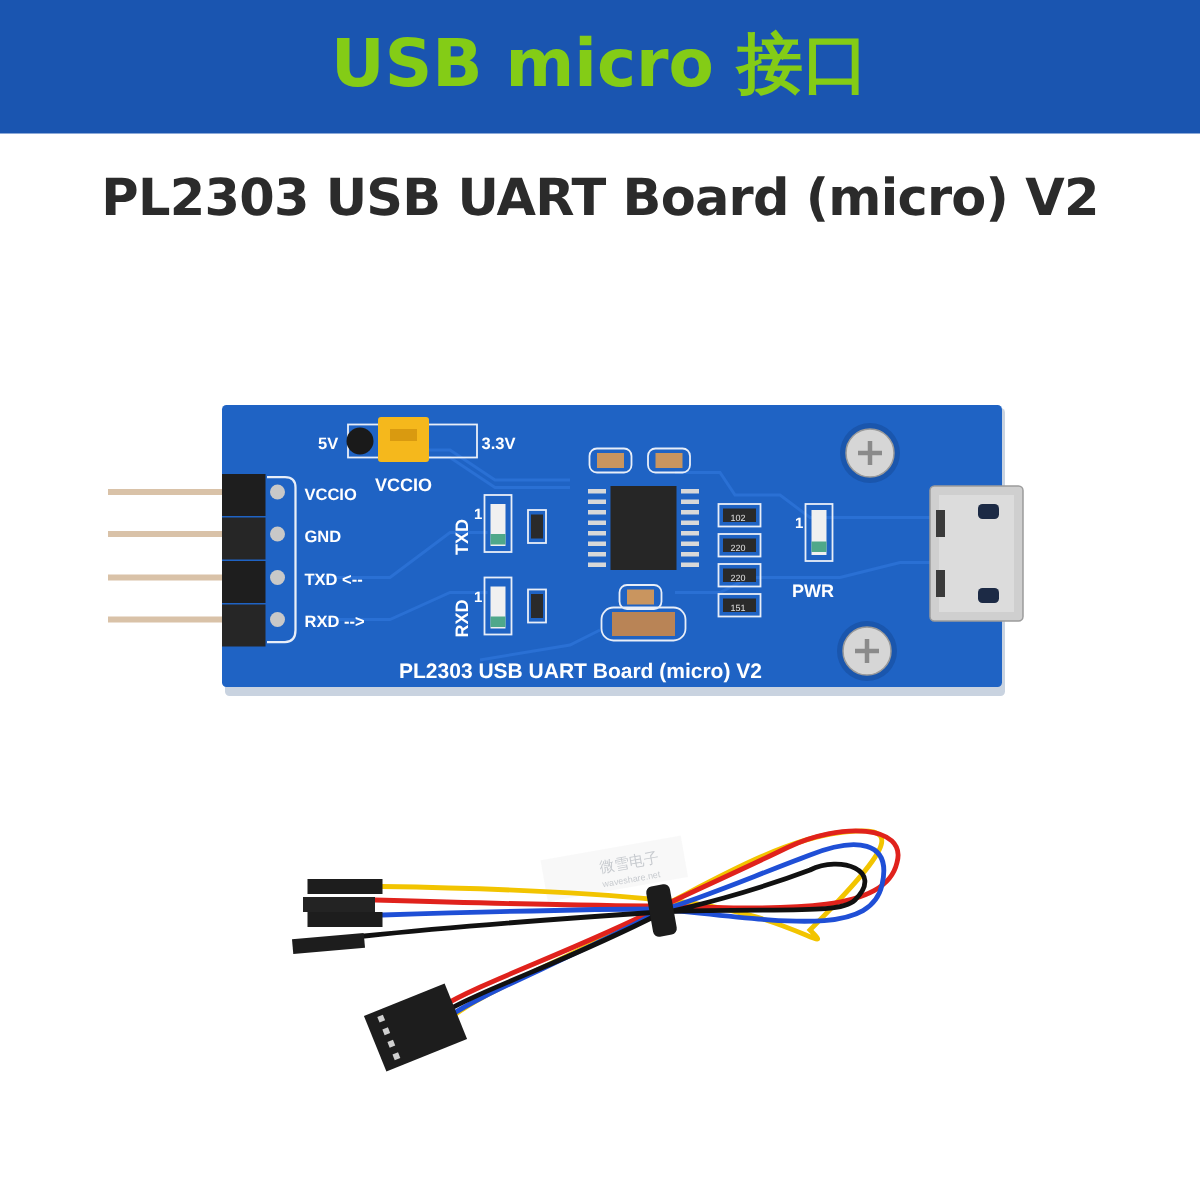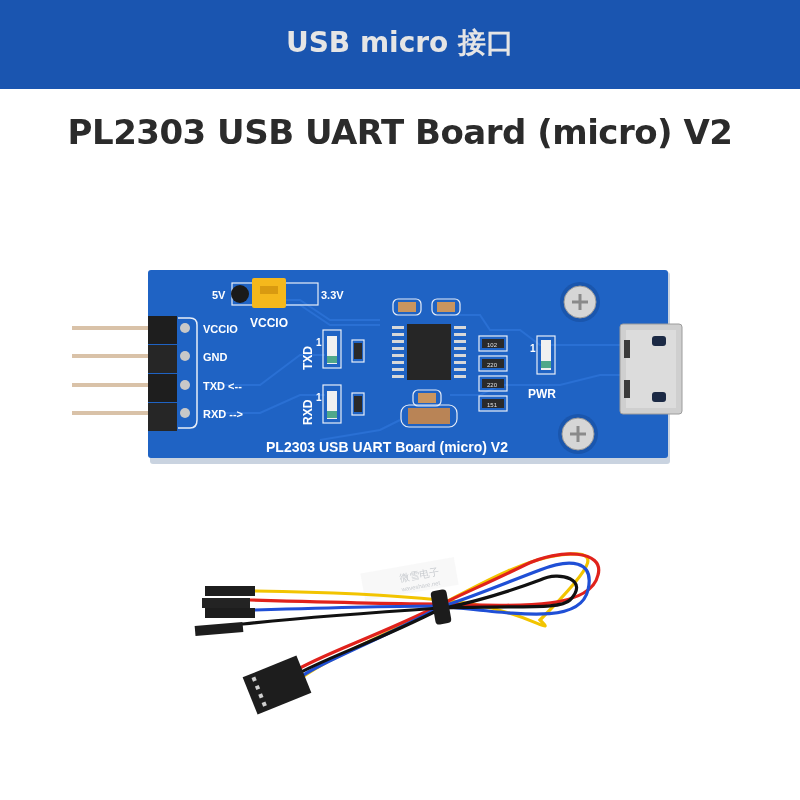--- a/index.html
+++ b/index.html
@@ -1,18 +1,18 @@
 <!DOCTYPE html>
 <html><head>
 <meta charset="utf-8">
 <style>
   html, body { margin: 0; padding: 0; }
   body { width: 800px; height: 800px; background: #ffffff; position: relative; overflow: hidden; font-family: "Liberation Sans", "DejaVu Sans", sans-serif; }
   .banner { position: absolute; left: 0; top: 0; width: 800px; height: 89px; background: #1a55b0; display: flex; align-items: center; justify-content: center; }
-  .banner-title { color: #e5e5e5; font-family: "DejaVu Sans", sans-serif; font-weight: bold; font-size: 28px; letter-spacing: 0px; margin-top: -4px; }
+  .banner-title { color: #84cc16; font-family: "DejaVu Sans", sans-serif; font-weight: bold; font-size: 44px; letter-spacing: 0px; margin-top: -4px; }
   .subtitle { position: absolute; left: 0; top: 112px; width: 800px; text-align: center; font-family: "DejaVu Sans", sans-serif; font-size: 34px; color: #2b2b2b; font-weight: 600; letter-spacing: -0.5px; }
   .board-wrap { position: absolute; left: 60px; top: 260px; width: 640px; height: 220px; }
   .cable-wrap { position: absolute; left: 180px; top: 540px; width: 440px; height: 200px; }
   .silk { font-family: "Liberation Sans", sans-serif; font-weight: bold; fill: #ffffff; }
 </style>
 </head>
 <body>
 
 <div class="banner">
   <span class="banner-title">USB micro 接口</span>

